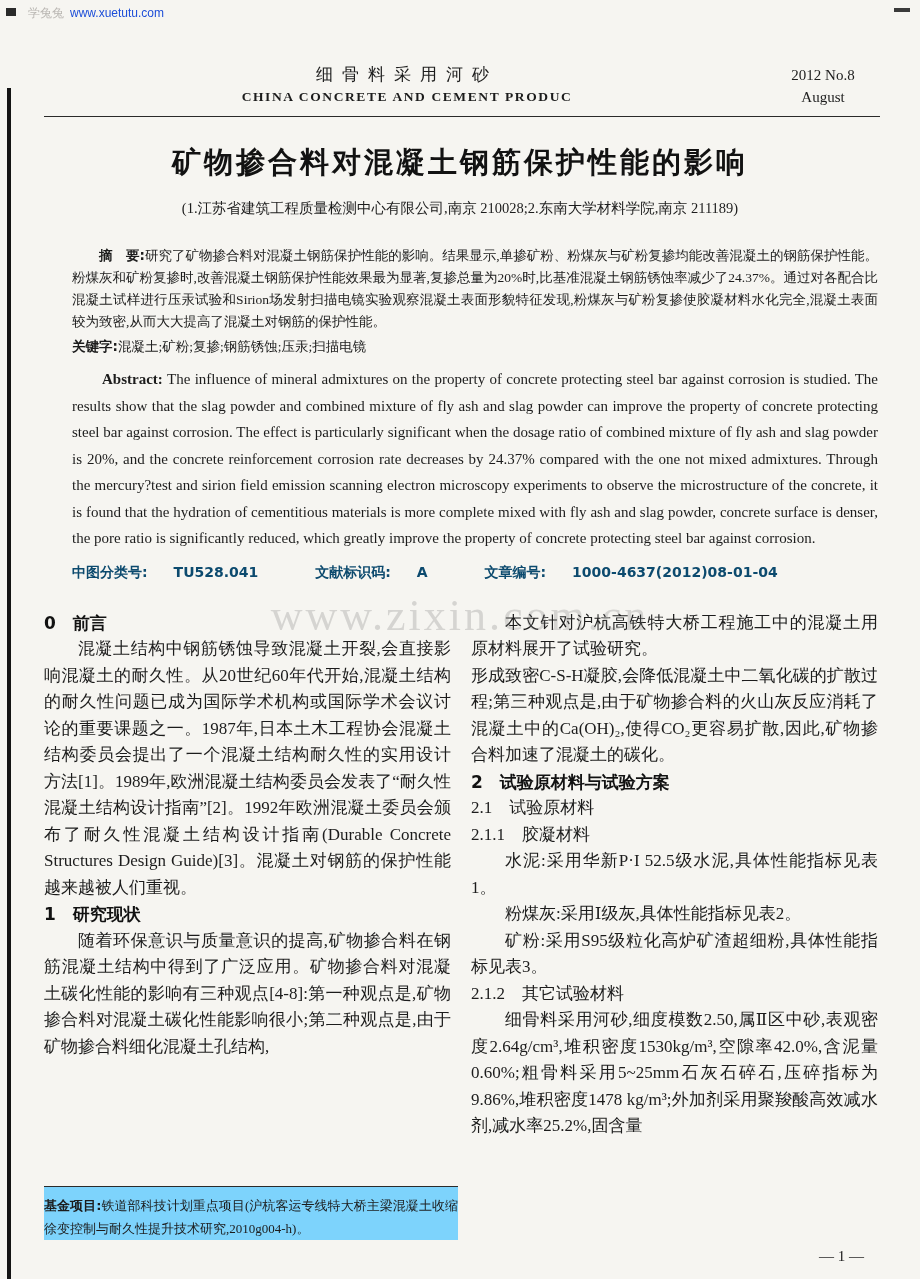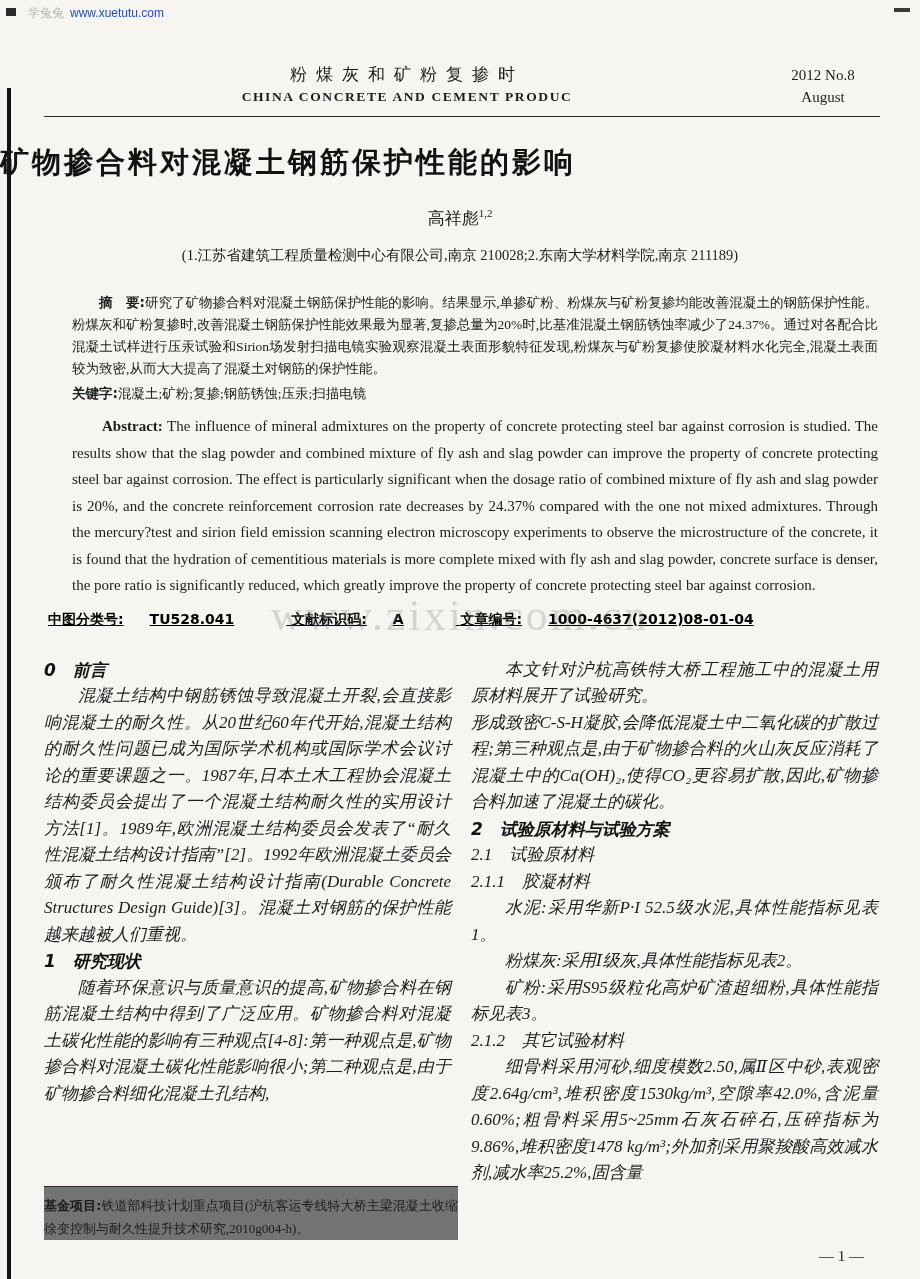--- a/index.html
+++ b/index.html
@@ -17,79 +17,76 @@
     font-family:"Liberation Sans","DejaVu Sans",sans-serif; color:#b9b6b2; }
   .top-watermark .wm-url { color:#1d4ed8; margin-left:6px; }
 
   .header { display:flex; justify-content:space-between; align-items:flex-start; margin:64px 42px 0 46px; }
   .h-left, .h-right { text-align:center; font-size:15px; line-height:22px; white-space:nowrap; min-width:110px; }
   .h-center { text-align:center; flex:1; }
   .journal-cn { font-size:17px; letter-spacing:9px; line-height:22px; }
   .journal-en { font-size:13.5px; letter-spacing:1.6px; margin-top:3px;font-weight:bold; }
   .header-rule { border-top:1.5px solid #2a2a2a; margin:8px 40px 0 44px; }
 
-  .title { font-size:29px; letter-spacing:3px; margin-top:26px; font-weight:bold;
+  .title { text-align:center; font-size:29px; letter-spacing:3px; margin-top:26px; font-weight:bold;
     font-family:"DejaVu Sans","Liberation Sans",sans-serif; color:#121212; }
   .author { text-align:center; margin-top:24px; font-size:17px; }
   .author sup { font-size:11px; }
   .affiliation { text-align:center; margin-top:16px; font-size:14.5px; }
 
   .abstract-cn { margin:26px 42px 0 72px; font-size:13.5px; line-height:22px; text-align:justify; text-indent:2em; }
   .abstract-cn b, .keywords-cn b, .footnote b, .clc-line {
     font-family:"DejaVu Sans","Liberation Sans",sans-serif; }
   .keywords-cn { margin:2px 42px 0 72px; font-size:13.5px; line-height:22px; }
   .abstract-en { margin:8px 42px 0 72px; font-size:15px; line-height:26.5px; text-align:justify; text-indent:2em; }
   .keywords-en { margin:0 42px 0 72px; font-size:15px; line-height:26.5px; text-align:justify; text-indent:2em; }
-  .clc-line { margin:12px 42px 0 48px; font-size:14px; font-weight:bold; color:#000000;text-decoration:underline; }
+  .clc-line { margin:12px 42px 0 72px; font-size:14px; font-weight:bold; color:#0c4a6e; }
   .clc-line span { margin-right:26px; }
 
   .center-watermark { position:absolute; top:590px; left:0; right:0; text-align:center;
     font-size:44px; letter-spacing:3px; color:rgba(120,120,120,0.26);
     font-family:"Liberation Serif",serif; pointer-events:none; }
 
-  .body-columns { display:flex; gap:20px; margin:28px 42px 17px 44px;font-style:italic; }
+  .body-columns { display:flex; gap:20px; margin:28px 42px 17px 44px; }
   .col { width:408px; font-size:17px; line-height:26.5px; text-align:justify; overflow-wrap:break-word; }
   .b-h1 { font-weight:bold; font-family:"DejaVu Sans","Liberation Sans",sans-serif; color:#121212; }
   .b-p { text-indent:2em; }
   .b-noindent { text-indent:0; }
 
-  .footnote { position:absolute; left:44px; top:1186px; width:414px; background:#737373;
+  .footnote { position:absolute; left:44px; top:1186px; width:414px; background:#7dd3fc;
     border-top:1px solid #2a2a2a; padding-top:7px; font-size:13px; line-height:23px; text-align:justify; }
   .page-number { position:absolute; right:56px; bottom:14px; font-size:15px; background:#f6f5f1; padding-left:10px; }
 </style>
 </head>
 <body>
 
 <div class="page">
 
   <div class="scan-bar"></div>
   <div class="corner-mark-left"></div>
   <div class="corner-mark-right"></div>
 
   <div class="top-watermark">
     <span>学兔兔</span><span class="wm-url">www.xuetutu.com</span>
   </div>
 
   <div class="header">
     <div class="h-center">
-      <div class="journal-cn">粉煤灰和矿粉复掺时</div>
+      <div class="journal-cn">细骨料采用河砂</div>
       <div class="journal-en">CHINA  CONCRETE  AND  CEMENT  PRODUC</div>
     </div>
     <div class="h-right">
       <div>2012 No.8</div>
       <div>August</div>
     </div>
   </div>
   <div class="header-rule"></div>
 
   <h1 class="title">矿物掺合料对混凝土钢筋保护性能的影响</h1>
 
-  <div class="author">
-    <span>高祥彪</span><sup>1,2</sup>
-  </div>
 
   <div class="affiliation">(1.江苏省建筑工程质量检测中心有限公司,南京 210028;2.东南大学材料学院,南京 211189)</div>
 
   <p class="abstract-cn"><b>摘　要:</b><span>研究了矿物掺合料对混凝土钢筋保护性能的影响。结果显示,单掺矿粉、粉煤灰与矿粉复掺均能改善混凝土的钢筋保护性能。粉煤灰和矿粉复掺时,改善混凝土钢筋保护性能效果最为显著,复掺总量为20%时,比基准混凝土钢筋锈蚀率减少了24.37%。通过对各配合比混凝土试样进行压汞试验和Sirion场发射扫描电镜实验观察混凝土表面形貌特征发现,粉煤灰与矿粉复掺使胶凝材料水化完全,混凝土表面较为致密,从而大大提高了混凝土对钢筋的保护性能。</span></p>
 
   <p class="keywords-cn"><b>关键字:</b><span>混凝土;矿粉;复掺;钢筋锈蚀;压汞;扫描电镜</span></p>
 
   <p class="abstract-en"><b>Abstract: </b><span>The influence of mineral admixtures on the property of concrete protecting steel bar against corrosion is studied. The results show that the slag powder and combined mixture of fly ash and slag powder can improve the property of concrete protecting steel bar against corrosion. The effect is particularly significant when the dosage ratio of combined mixture of fly ash and slag powder is 20%, and the concrete reinforcement corrosion rate decreases by 24.37% compared with the one not mixed admixtures. Through the mercury?test and sirion field emission scanning electron microscopy experiments to observe the microstructure of the concrete, it is found that the hydration of cementitious materials is more complete mixed with fly ash and slag powder, concrete surface is denser, the pore ratio is significantly reduced, which greatly improve the property of concrete protecting steel bar against corrosion.</span></p>
 
 

